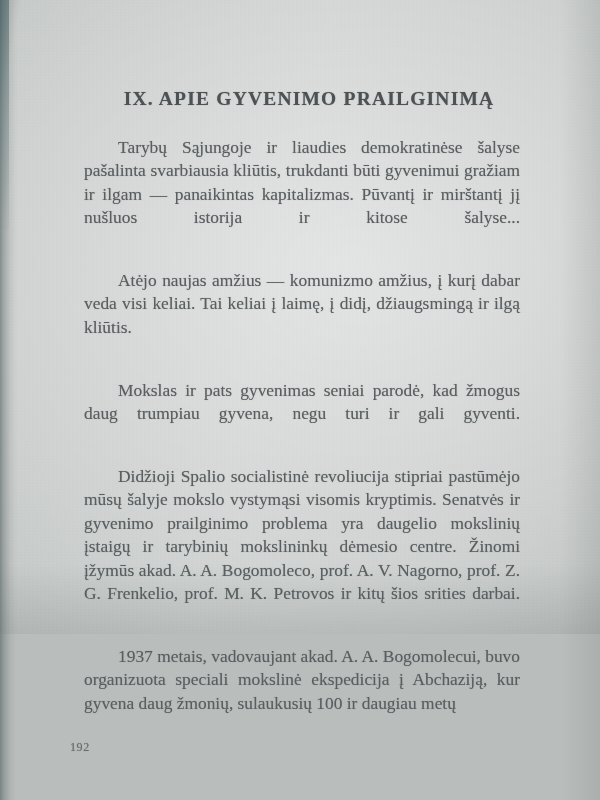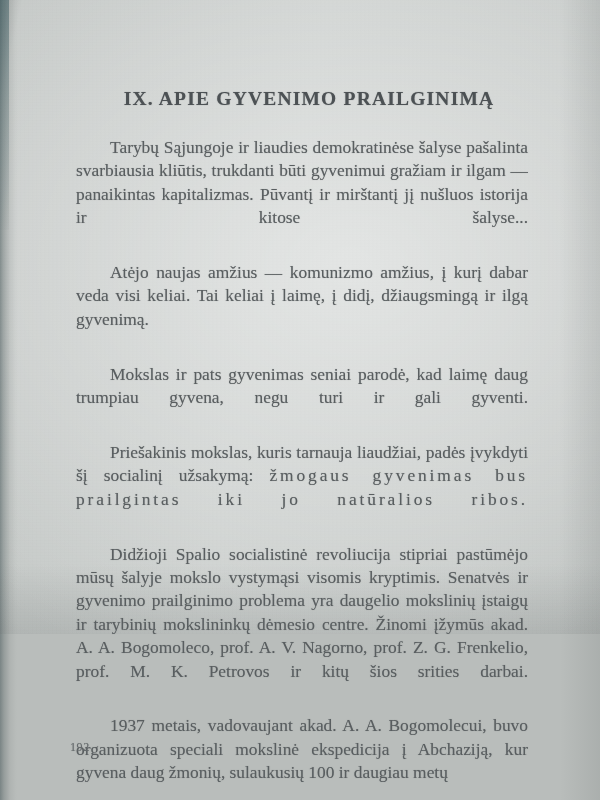--- a/index.html
+++ b/index.html
@@ -90,21 +90,21 @@
     font-size: 19.5px;
     letter-spacing: 1.2px;
     color: #4c5154;
     font-weight: 700;
     margin: 0 0 26px 0;
     padding-left: 14px;
     text-shadow: 0 0 1.1px rgba(80,84,86,0.55);
   }
 
   p.para {
-    margin: 8px;
+    margin: 16px;
     font-size: 17.4px;
     line-height: 23.4px;
     color: #595e60;
     text-align: justify;
     text-justify: inter-word;
     text-indent: 34px;
     text-shadow: 0 0 0.9px rgba(96,100,102,0.5);
     -webkit-hyphens: none;
     hyphens: none;
   }
@@ -142,26 +142,25 @@
   <div class="gutter-tint"></div>
   <div class="edge-bottom"></div>
   <div class="edge-right"></div>
 
   <div class="text-col">
 
     <h1 class="chapter-title">IX. APIE GYVENIMO PRAILGINIMĄ</h1>
 
     <p class="para">Tarybų Sąjungoje ir liaudies demokratinėse šalyse pašalinta svarbiausia kliūtis, trukdanti būti gyvenimui gražiam ir ilgam — panaikintas kapitalizmas. Pūvantį ir mirštantį jį nušluos istorija ir kitose šalyse...</p>
 
-    <p class="para">Atėjo naujas amžius — komunizmo amžius, į kurį dabar veda visi keliai. Tai keliai į laimę, į didį, džiaugsmingą ir ilgą gyvenimą.</p>
+    <p class="para">Atėjo naujas amžius — komunizmo amžius, į kurį dabar veda visi keliai. Tai keliai į laimę, į didį, džiaugsmingą ir ilgą kliūtis.</p>
 
-    <p class="para">Mokslas ir pats gyvenimas seniai parodė, kad laimę daug trumpiau gyvena, negu turi ir gali gyventi.</p>
+    <p class="para">Mokslas ir pats gyvenimas seniai parodė, kad žmogus daug trumpiau gyvena, negu turi ir gali gyventi.</p>
 
 
-    <p class="para"><span>Priešakinis mokslas, kuris tarnauja liaudžiai, padės įvykdyti šį socialinį užsakymą: </span><span class="spaced">žmogaus gyvenimas bus prailgintas iki jo natūralios ribos.</span></p>
 
     <p class="para">Didžioji Spalio socialistinė revoliucija stipriai pastūmėjo mūsų šalyje mokslo vystymąsi visomis kryptimis. Senatvės ir gyvenimo prailginimo problema yra daugelio mokslinių įstaigų ir tarybinių mokslininkų dėmesio centre. Žinomi įžymūs akad. A. A. Bogomoleco, prof. A. V. Nagorno, prof. Z. G. Frenkelio, prof. M. K. Petrovos ir kitų šios srities darbai.</p>
 
     <p class="para nofill">1937 metais, vadovaujant akad. A. A. Bogomolecui, buvo organizuota speciali mokslinė ekspedicija į Abchaziją, kur gyvena daug žmonių, sulaukusių 100 ir daugiau metų</p>
 
   </div>
 
   <div class="folio">192</div>
 
   <div class="grain"></div>

